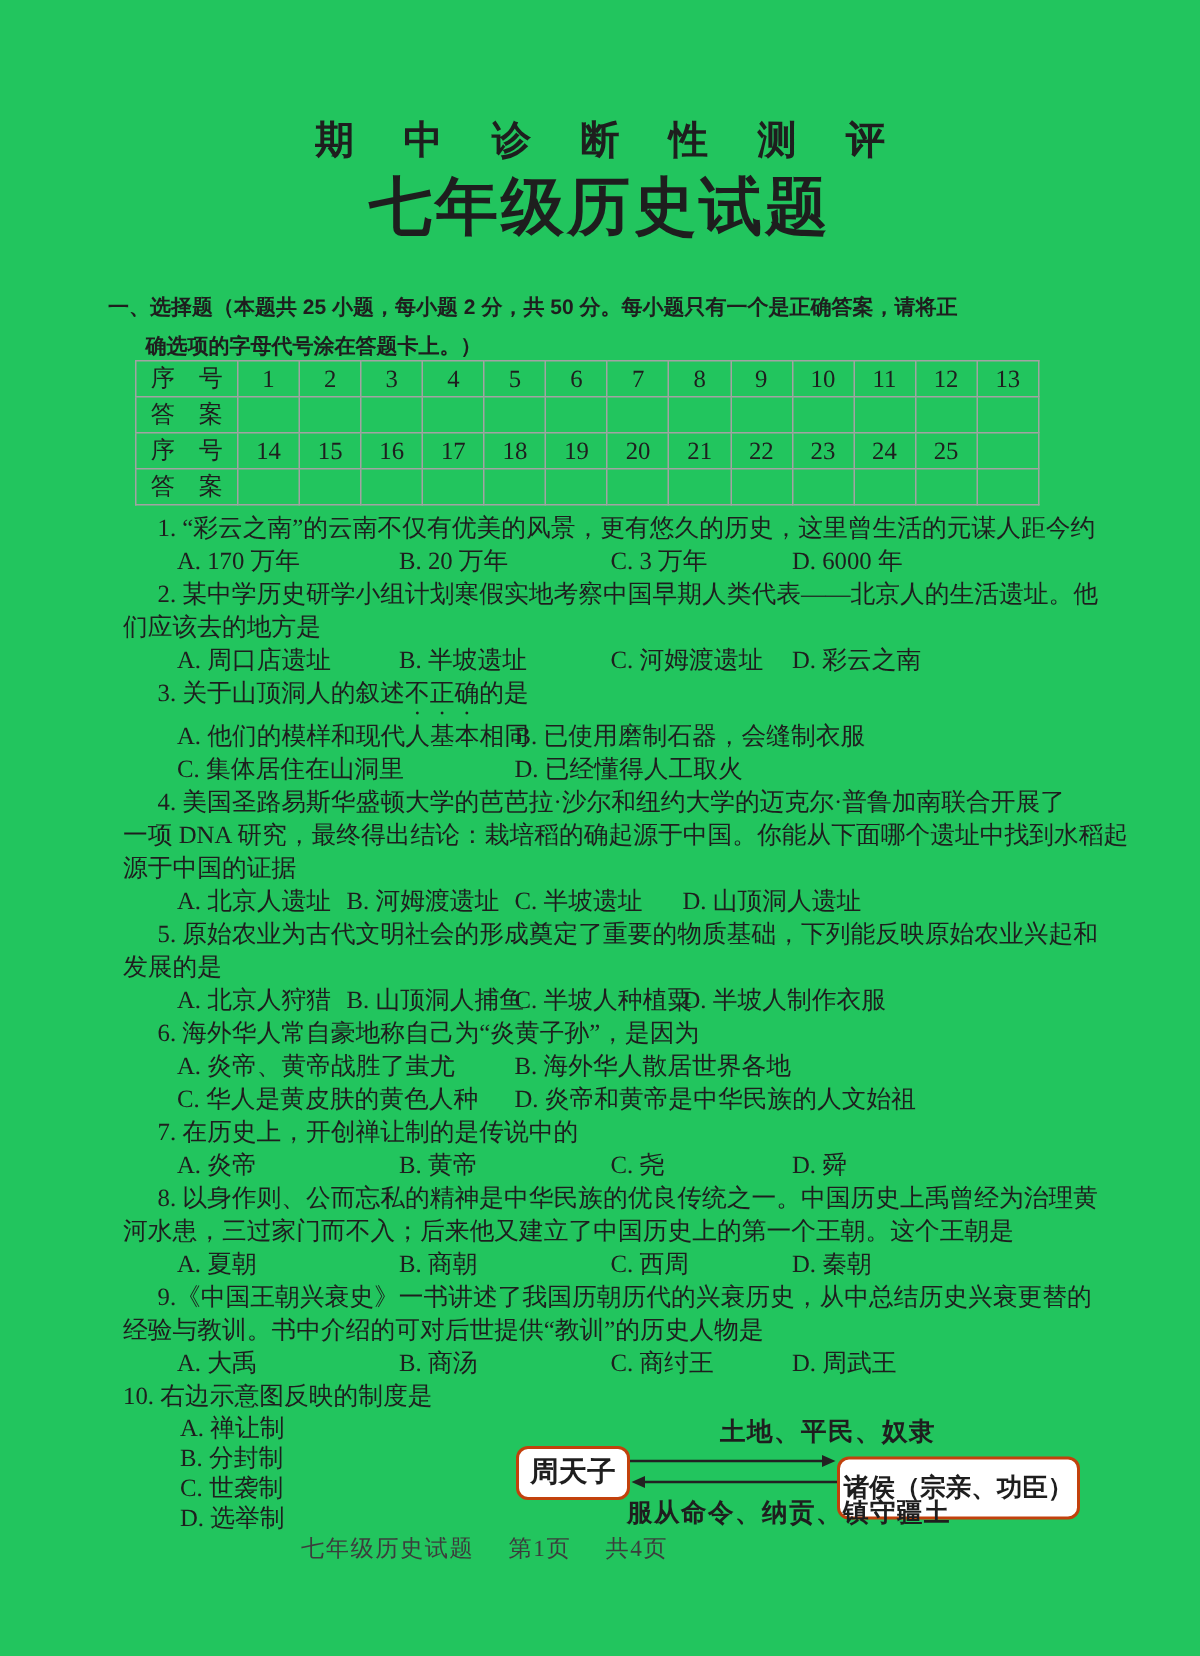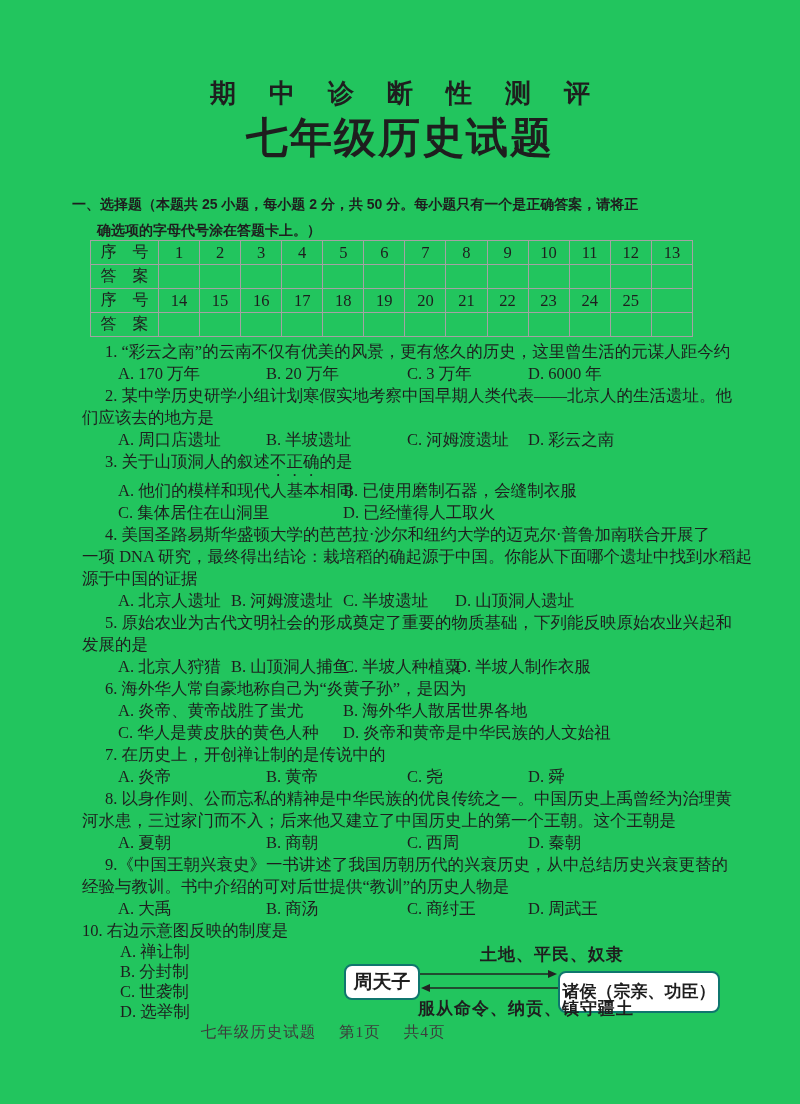--- a/index.html
+++ b/index.html
@@ -66,21 +66,21 @@
   .q10-body{display:flex;align-items:flex-start;}
   .q10-opts{width:262px;padding-left:38px;line-height:20px;box-sizing:border-box;white-space:nowrap;}
   .diagram{position:relative;width:380px;height:86px;margin-top:4px;flex-shrink:0;}
   .dlabel{
     position:absolute;font-weight:700;font-size:17px;white-space:nowrap;
     letter-spacing:1px;
   }
   .dlabel.top{left:96px;top:-2px;margin-left:40px;}
   .dlabel.bottom{left:74px;top:52px;}
   .dbox{
-    position:absolute;border:2px solid #0f766e;border-radius:8px;
+    position:absolute;border:2px solid #c2410c;border-radius:8px;
     font-weight:700;text-align:center;background:#fff;
     display:flex;align-items:center;justify-content:center;white-space:nowrap;
   }
   .dbox.left{left:0;top:18px;width:72px;height:32px;font-size:19px;}
   .dbox.right{left:214px;top:12px;width:158px;height:38px;font-size:17px;margin-top:13px;}
   .arrows{position:absolute;left:76px;top:21px;}
 
   
   .footer{
     position:absolute;top:1022px;left:0;width:646px;text-align:center;

